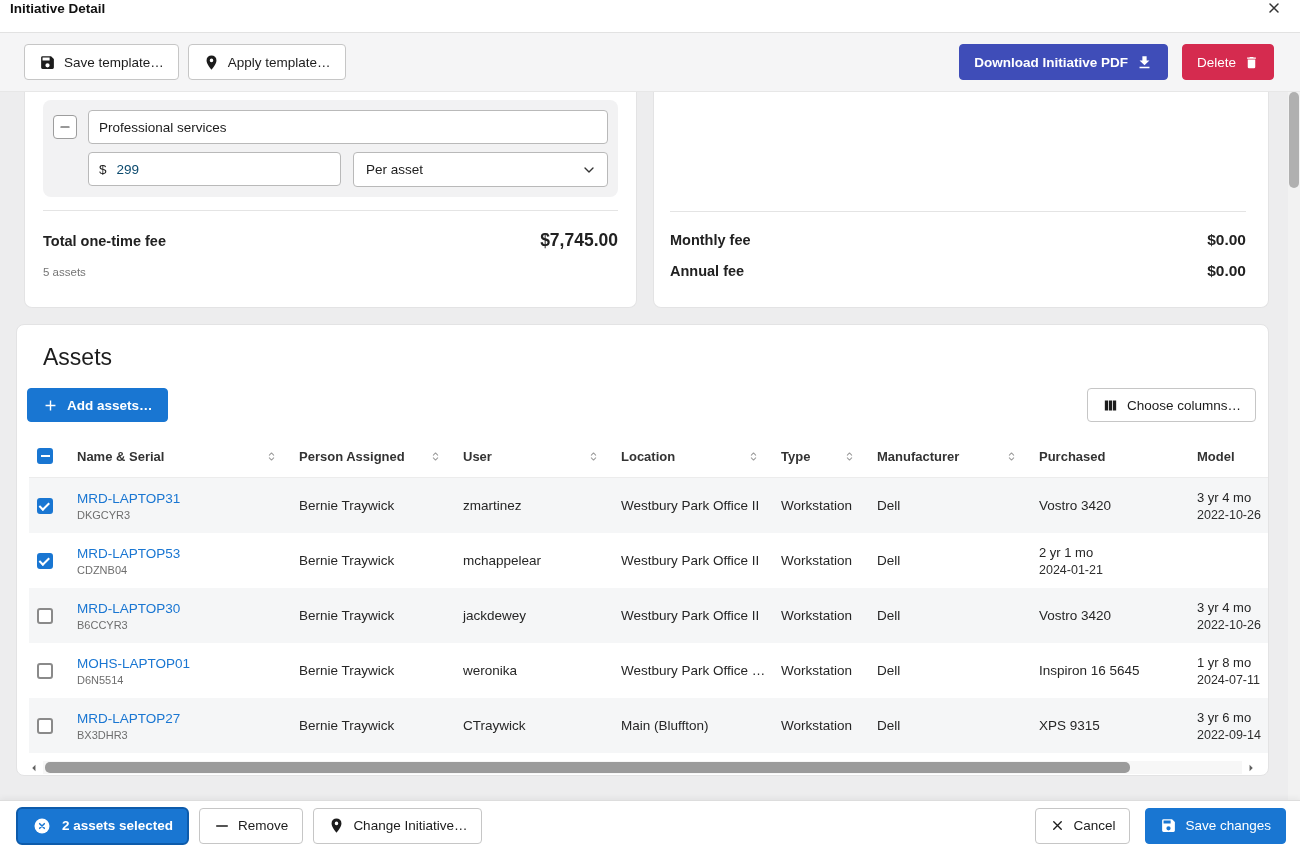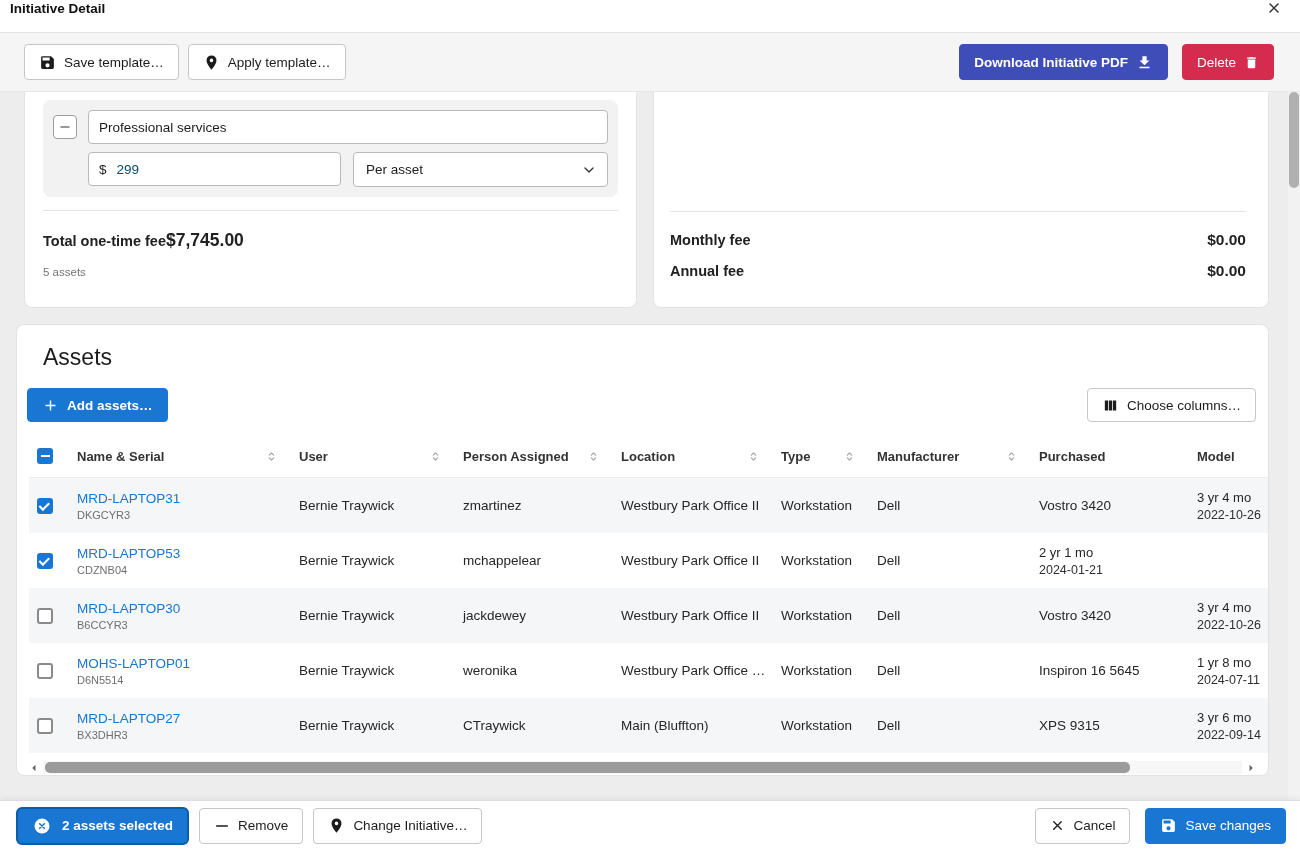--- a/index.html
+++ b/index.html
@@ -36,21 +36,21 @@
   .fee-row1 { display:flex; align-items:center; gap:11px; }
   .minus-btn { width:24px; height:24px; border:1px solid #9d9d9d; border-radius:4px; background:#fff; display:flex; align-items:center; justify-content:center; cursor:pointer; color:#333; }
   .text-input { flex:1; height:34px; border:1px solid #b9b9b9; border-radius:4px; background:#fff; padding:0 10px; font-size:13.5px; font-family:inherit; color:#1c1c1c; }
   .fee-row2 { display:flex; gap:12px; margin:8px 0 0 35px; }
   .amount-wrap { flex:1; height:34px; border:1px solid #b9b9b9; border-radius:4px; background:#fff; display:flex; align-items:center; padding:0 10px; gap:10px; }
   .amount-wrap input { border:none; outline:none; flex:1; min-width:0; font-family:Liberation Sans, sans-serif; font-size:13.5px; color:#0c4a6e; background:transparent; }
   .select { flex:1; height:35px; border:1px solid #b9b9b9; border-radius:4px; background:#fff; display:flex; align-items:center; justify-content:space-between; padding:0 10px 0 12px; cursor:pointer; }
 
   .divider { border-top:1px solid #e4e4e4; }
   .fee-card .divider { margin-top:13px; }
-  .total-row { display:flex; align-items:center; margin-top:19px; }
+  .total-row { display:flex; justify-content:space-between; align-items:center; margin-top:19px; }
   .total-label { font-weight:700; font-size:14.5px; }
   .total-value { font-weight:700; font-size:17.5px; }
   .assets-count { margin-top:15px; font-size:11.5px; color:#757575; }
 
   .recurring-spacer { height:119px; }
   .recurring-row { display:flex; justify-content:space-between; align-items:center; margin-top:19px; }
   .recurring-row + .recurring-row { margin-top:13px; }
   .recurring-label { font-weight:700; font-size:14.5px; }
   .recurring-value { font-weight:700; font-size:15.5px; }
 
@@ -214,28 +214,28 @@
           </div>
 
         <div class="th">
               <span>Name &amp; Serial</span>
               <svg class="sort-icon" width="13" height="13" viewBox="0 0 24 24">
                 <path d="M8 9.5l4-4 4 4" fill="none" stroke="currentColor" stroke-width="2" stroke-linecap="round" stroke-linejoin="round"></path>
                 <path d="M8 14.5l4 4 4-4" fill="none" stroke="currentColor" stroke-width="2" stroke-linecap="round" stroke-linejoin="round"></path>
               </svg>
             </div>
             <div class="th">
+              <span>Person Assigned</span>
+              <svg class="sort-icon" width="13" height="13" viewBox="0 0 24 24">
+                <path d="M8 9.5l4-4 4 4" fill="none" stroke="currentColor" stroke-width="2" stroke-linecap="round" stroke-linejoin="round"></path>
+                <path d="M8 14.5l4 4 4-4" fill="none" stroke="currentColor" stroke-width="2" stroke-linecap="round" stroke-linejoin="round"></path>
+              </svg>
+            </div>
+            <div class="th">
               <span>User</span>
-              <svg class="sort-icon" width="13" height="13" viewBox="0 0 24 24">
-                <path d="M8 9.5l4-4 4 4" fill="none" stroke="currentColor" stroke-width="2" stroke-linecap="round" stroke-linejoin="round"></path>
-                <path d="M8 14.5l4 4 4-4" fill="none" stroke="currentColor" stroke-width="2" stroke-linecap="round" stroke-linejoin="round"></path>
-              </svg>
-            </div>
-            <div class="th">
-              <span>Person Assigned</span>
               <svg class="sort-icon" width="13" height="13" viewBox="0 0 24 24">
                 <path d="M8 9.5l4-4 4 4" fill="none" stroke="currentColor" stroke-width="2" stroke-linecap="round" stroke-linejoin="round"></path>
                 <path d="M8 14.5l4 4 4-4" fill="none" stroke="currentColor" stroke-width="2" stroke-linecap="round" stroke-linejoin="round"></path>
               </svg>
             </div>
             <div class="th">
               <span>Location</span>
               <svg class="sort-icon" width="13" height="13" viewBox="0 0 24 24">
                 <path d="M8 9.5l4-4 4 4" fill="none" stroke="currentColor" stroke-width="2" stroke-linecap="round" stroke-linejoin="round"></path>
                 <path d="M8 14.5l4 4 4-4" fill="none" stroke="currentColor" stroke-width="2" stroke-linecap="round" stroke-linejoin="round"></path>

